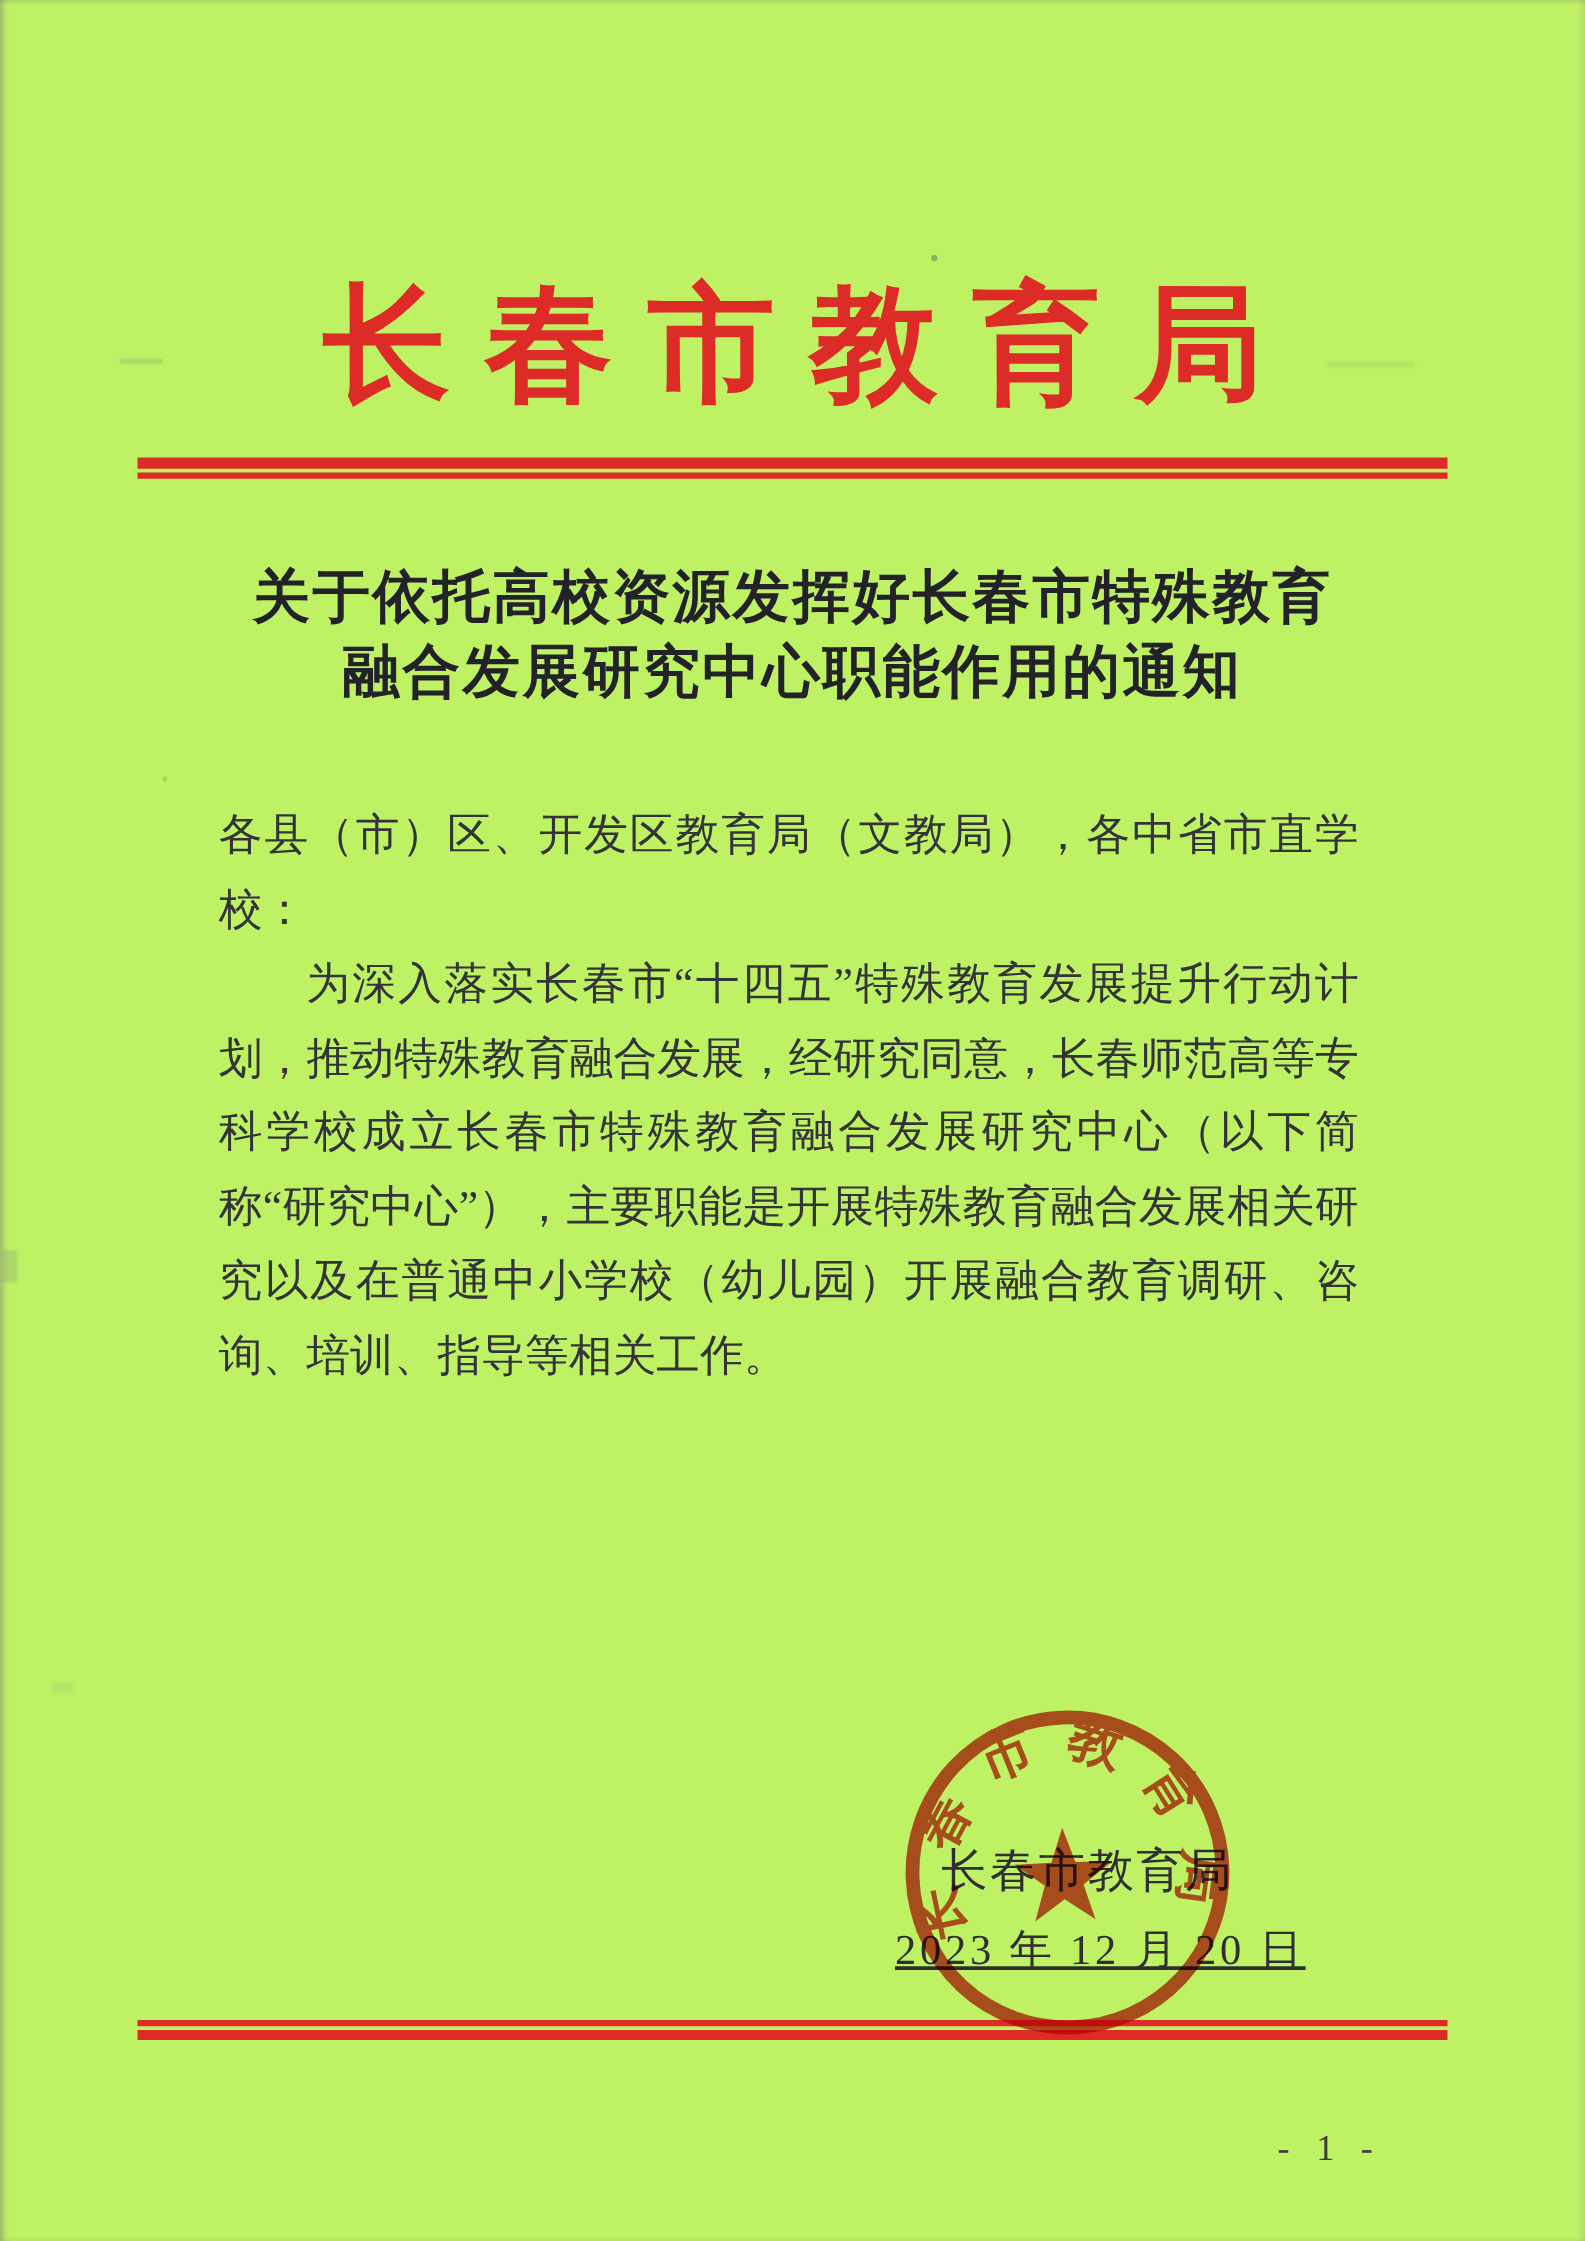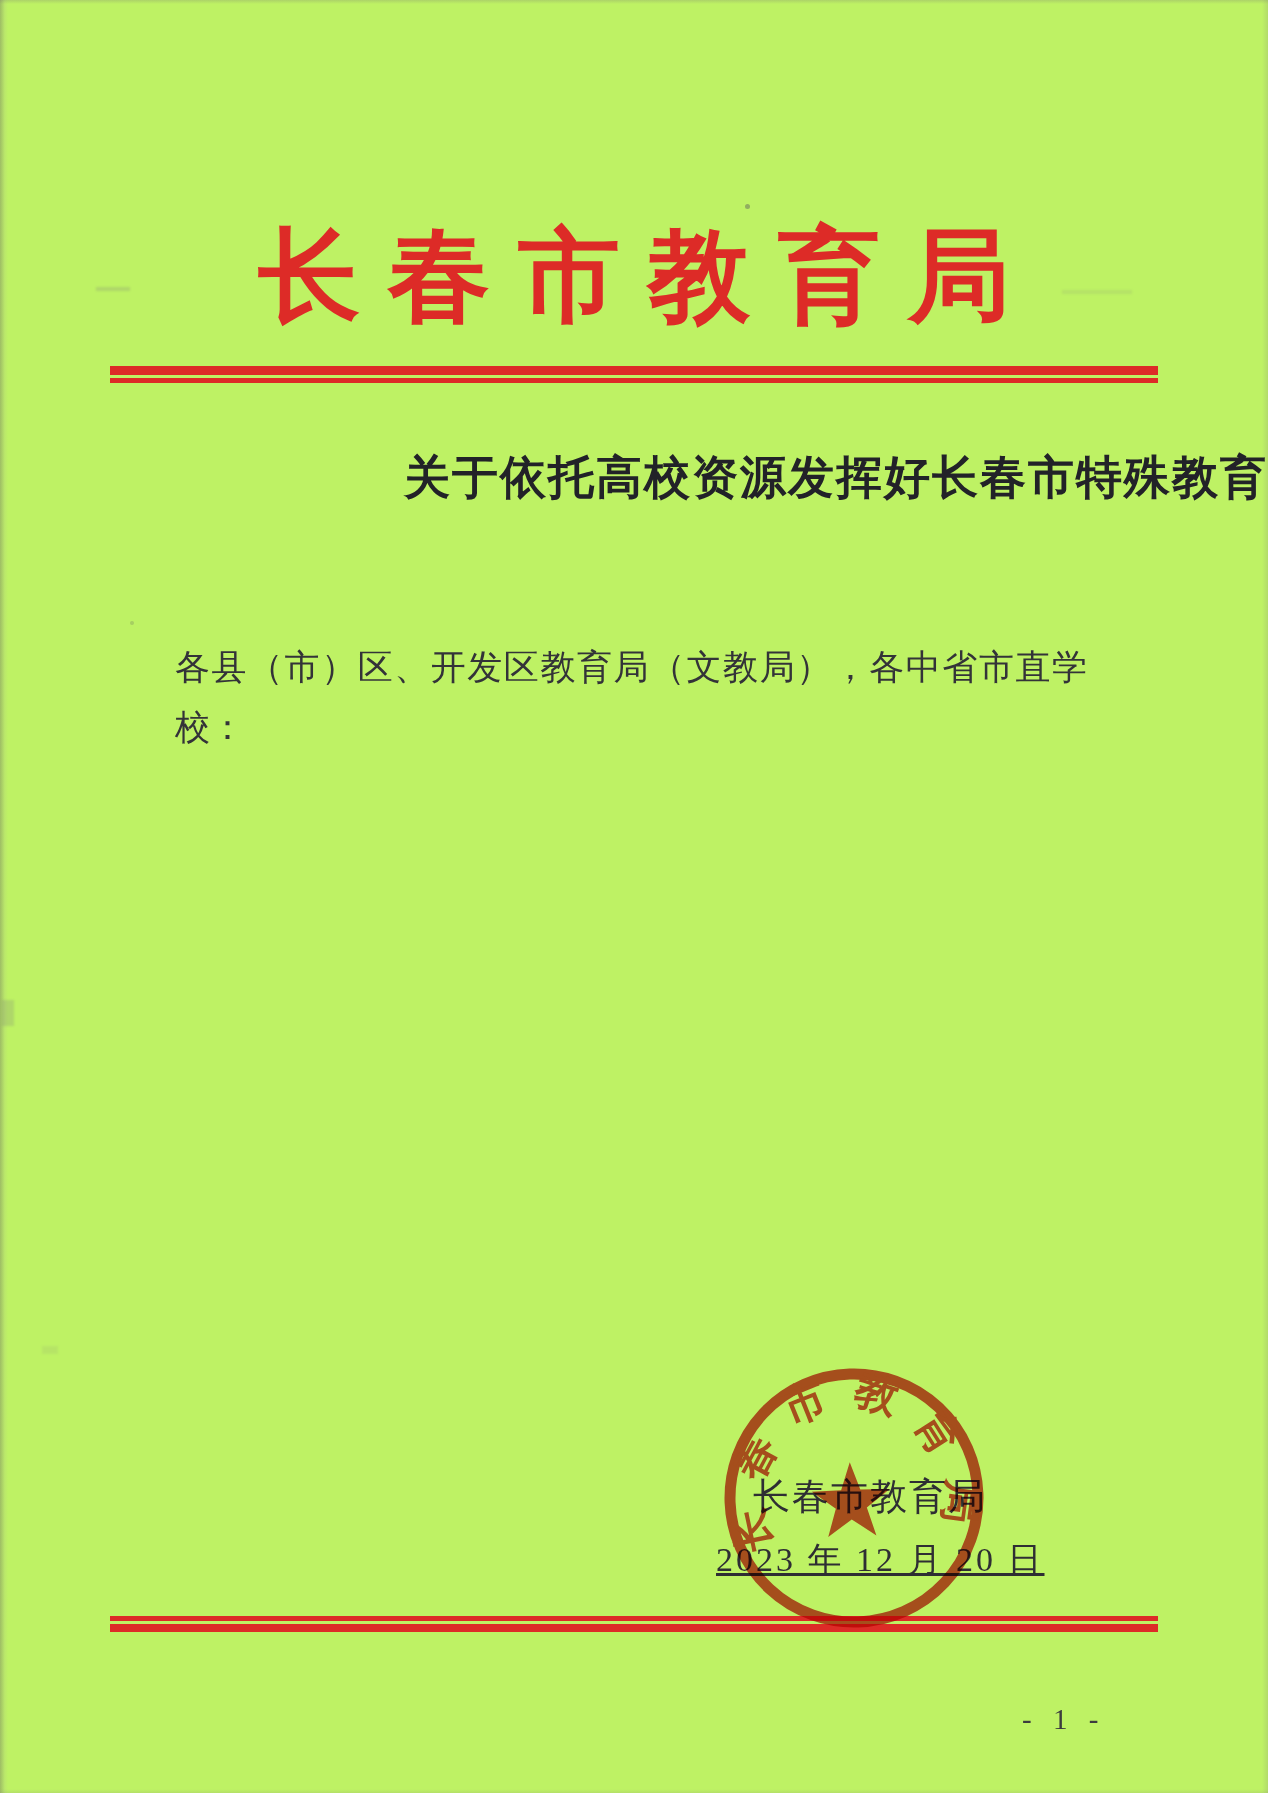--- a/index.html
+++ b/index.html
@@ -32,21 +32,21 @@
     white-space:nowrap;
   }
   .rule{position:absolute;left:110px;width:1048px;background:#dd2b27;}
   .rule-top-thick{top:366px;height:9px;}
   .rule-top-thin{top:378px;height:5px;}
   .rule-bot-thin{top:1616px;height:5px;}
   .rule-bot-thick{top:1624px;height:8px;}
   
   .doc-title{
     position:absolute;top:448px;left:0;width:100%;
-    text-align:right;color:#222228;
+    text-align:center;color:#222228;
     font-size:46px;line-height:60px;font-weight:bold;
     letter-spacing:2px;
   }
   
   .body-text{
     position:absolute;top:638px;left:175px;width:912px;
     font-size:35px;line-height:59.5px;
     color:#333338;
     text-align:justify;
   }
@@ -89,23 +89,25 @@
   <div class="speck" style="left:130px;top:621px;width:4px;height:4px;opacity:.5;"></div>
   <div class="smudge" style="left:2px;top:1000px;width:12px;height:26px;"></div>
   <div class="smudge" style="left:42px;top:1346px;width:16px;height:8px;opacity:.5;"></div>
 
   <div class="agency">长春市教育局</div>
 
   <div class="rule rule-top-thick"></div>
   <div class="rule rule-top-thin"></div>
 
   <div class="doc-title" style="top:448px;">关于依托高校资源发挥好长春市特殊教育</div>
+  <div class="doc-title" style="top:508px;">融合发展研究中心职能作用的通知</div>
 
   <div class="body-text">
     <p>各县（市）区、开发区教育局（文教局），各中省市直学校：</p>
+    <p class="indent">为深入落实长春市“十四五”特殊教育发展提升行动计划，推动特殊教育融合发展，经研究同意，长春师范高等专科学校成立长春市特殊教育融合发展研究中心（以下简称“研究中心”），主要职能是开展特殊教育融合发展相关研究以及在普通中小学校（幼儿园）开展融合教育调研、咨询、培训、指导等相关工作。</p>
   </div>
 
   <div class="signature">长春市教育局</div>
   <div class="doc-date">2023 年 12 月 20 日</div>
 
   <div class="rule rule-bot-thin"></div>
   <div class="rule rule-bot-thick"></div>
 
   <svg class="seal" viewBox="-145 -145 290 290">
     <circle cx="0" cy="0" r="124" fill="none" stroke="#d93a2c" stroke-width="11"></circle>

